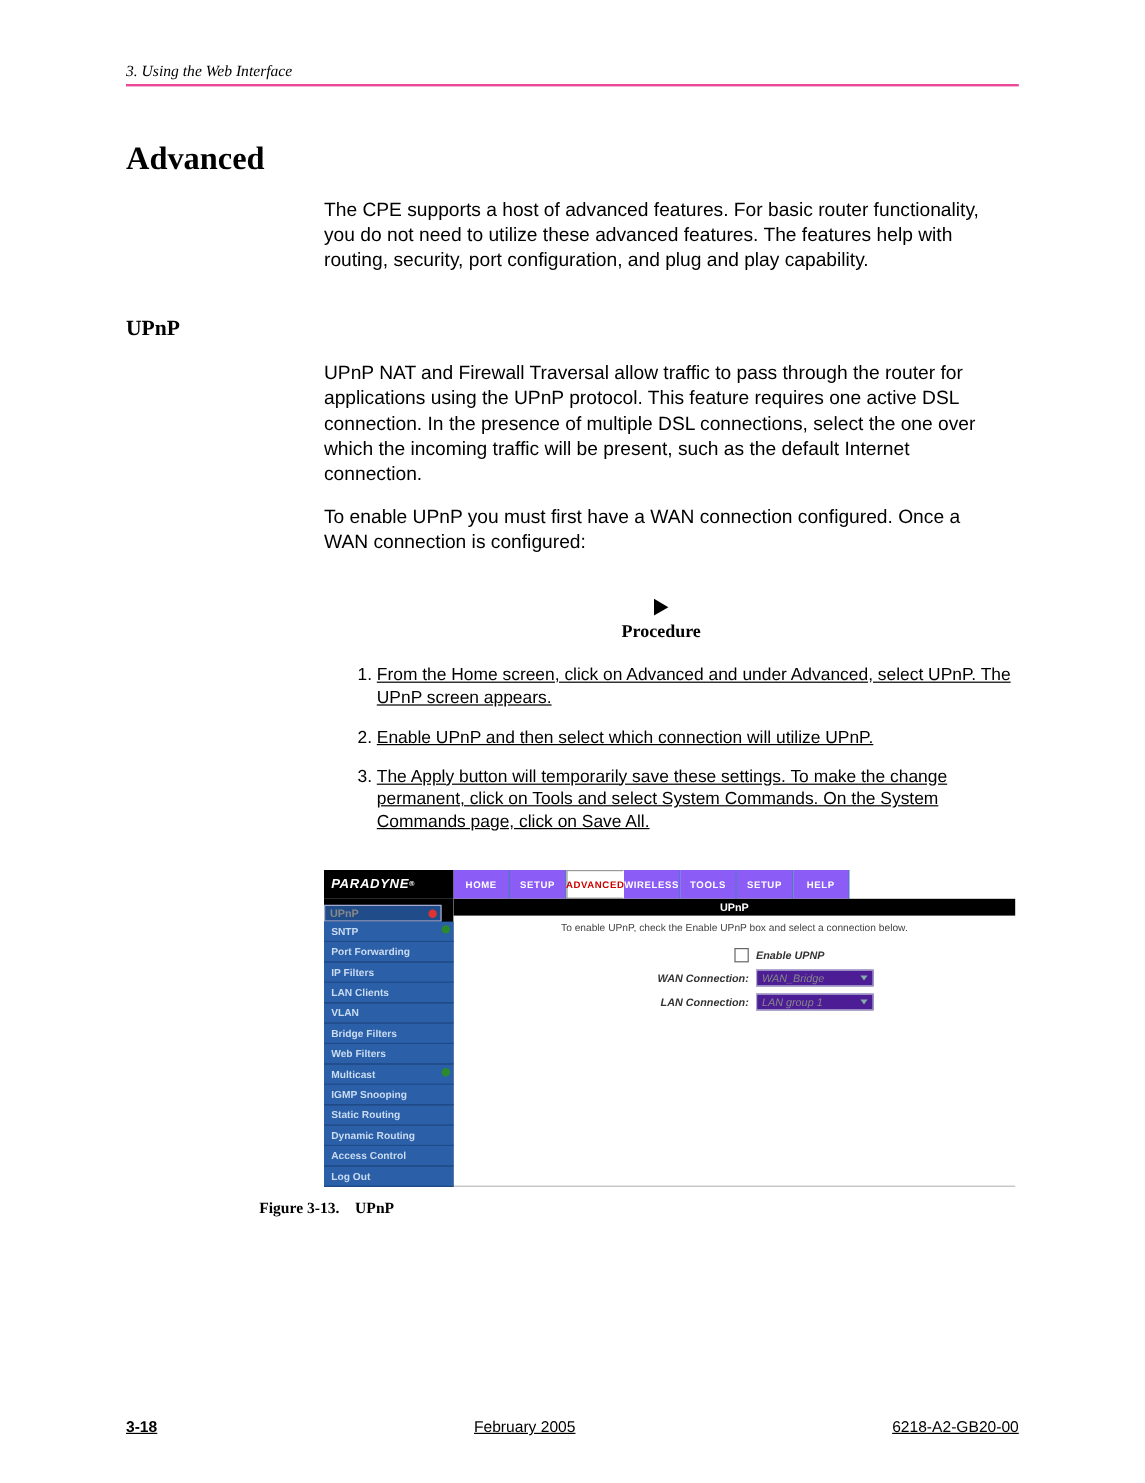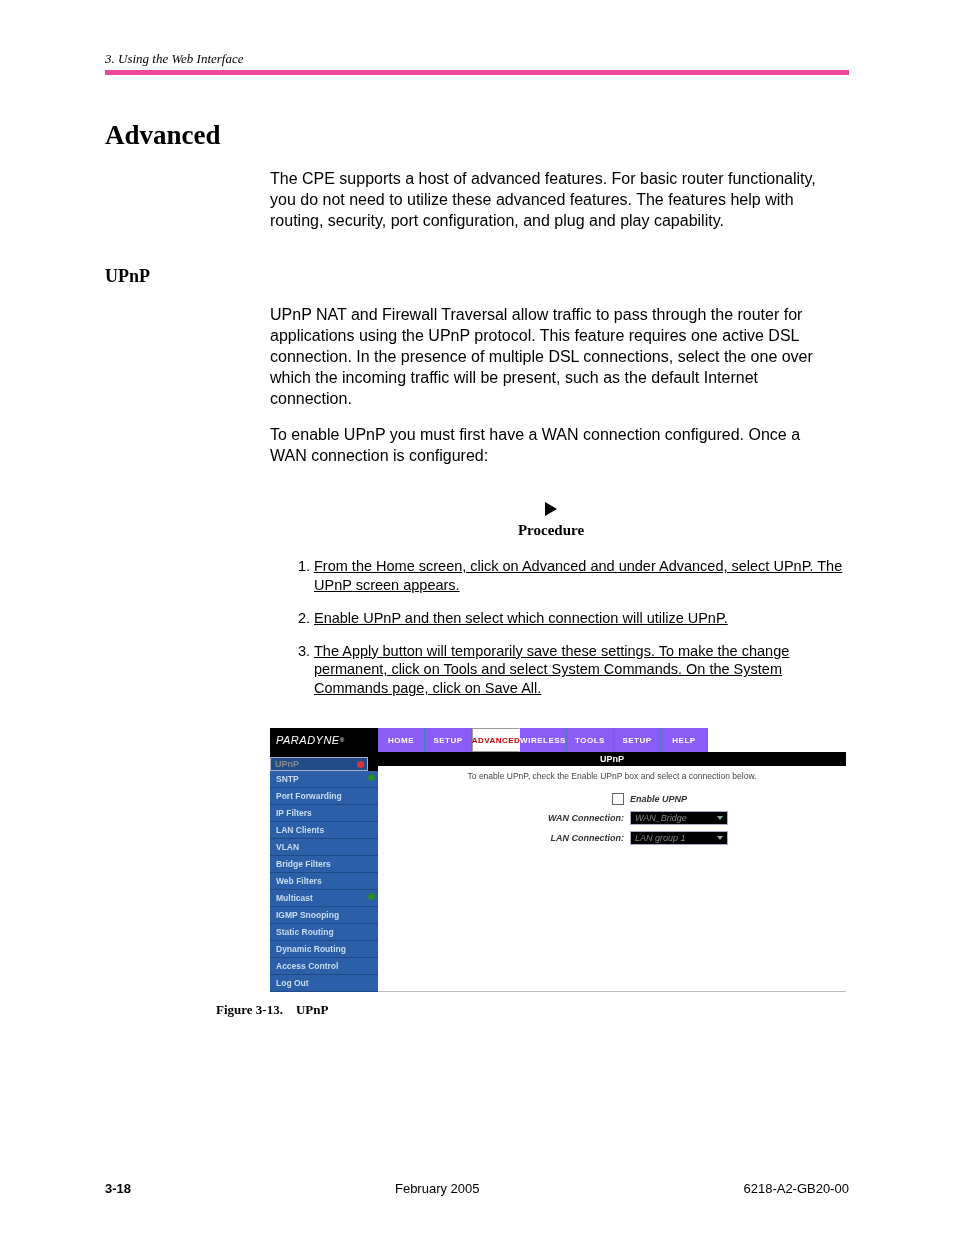--- a/index.html
+++ b/index.html
@@ -12,21 +12,21 @@
     }
     .page {
       width: 954px;
       height: 1236px;
       margin: 0;
       padding: 50px 105px 40px 105px;
       box-sizing: border-box;
       position: relative;
     }
     .header-line {
-      border-bottom: 5px solid #ec4899;
+      border-bottom: 2px solid #ec4899;
       padding-bottom: 3px;
       margin-bottom: 45px;
     }
     .header-text {
       font-size: 13px;
       font-style: italic;
       font-family: "Times New Roman", serif;
     }
     h1 {
       font-family: "Times New Roman", serif;
@@ -85,21 +85,21 @@
     }
     .ss-top {
       display: flex;
       height: 24px;
     }
     .brand {
       width: 108px;
       background: #000;
       color: #fff;
       font-style: italic;
-      font-weight: normal;
+      font-weight: bold;
       font-size: 11px;
       display: flex;
       align-items: center;
       padding-left: 6px;
       letter-spacing: 0.5px;
       box-sizing: border-box;
     }
     .tabs {
       display: flex;
       flex: 1;
@@ -203,21 +203,21 @@
     }
     .sel {
       border: 1px solid #aac;
       padding: 1px 4px;
       font-size: 9px;
       color: #888;
       display: inline-flex;
       align-items: center;
       justify-content: space-between;
       width: 88px;
-      background: #000000;
+      background: #4c1d95;
     }
     .sel .arr {
       width: 0; height: 0;
       border-left: 3px solid transparent;
       border-right: 3px solid transparent;
       border-top: 4px solid #8aa;
     }
     .content-gap {
       height: 140px;
     }
@@ -249,20 +249,21 @@
       font-size: 13px;
     }
     .footer {
       position: absolute;
       bottom: 40px;
       left: 105px;
       right: 105px;
       display: flex;
       justify-content: space-between;
       font-size: 13px;
+      text-decoration: underline;
     }
     .footer .pg { font-weight: bold; }
   </style>
 </head>
 <body>
 
 <div class="page">
 
   <div class="header-line">
     <span class="header-text">3. Using the Web Interface</span>

